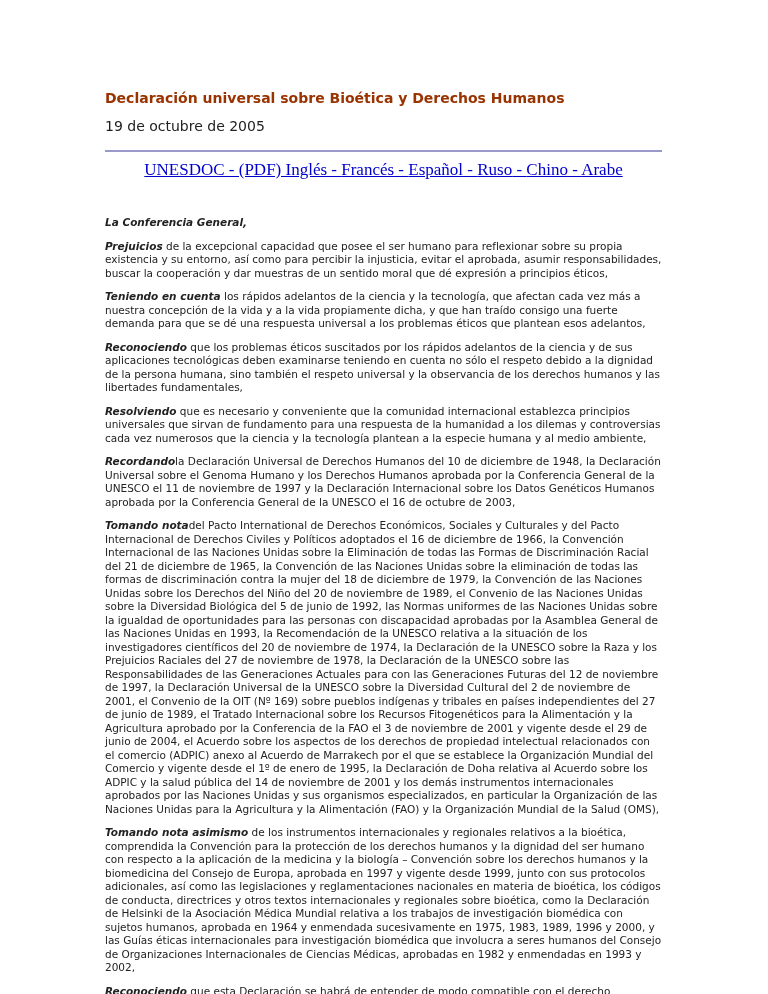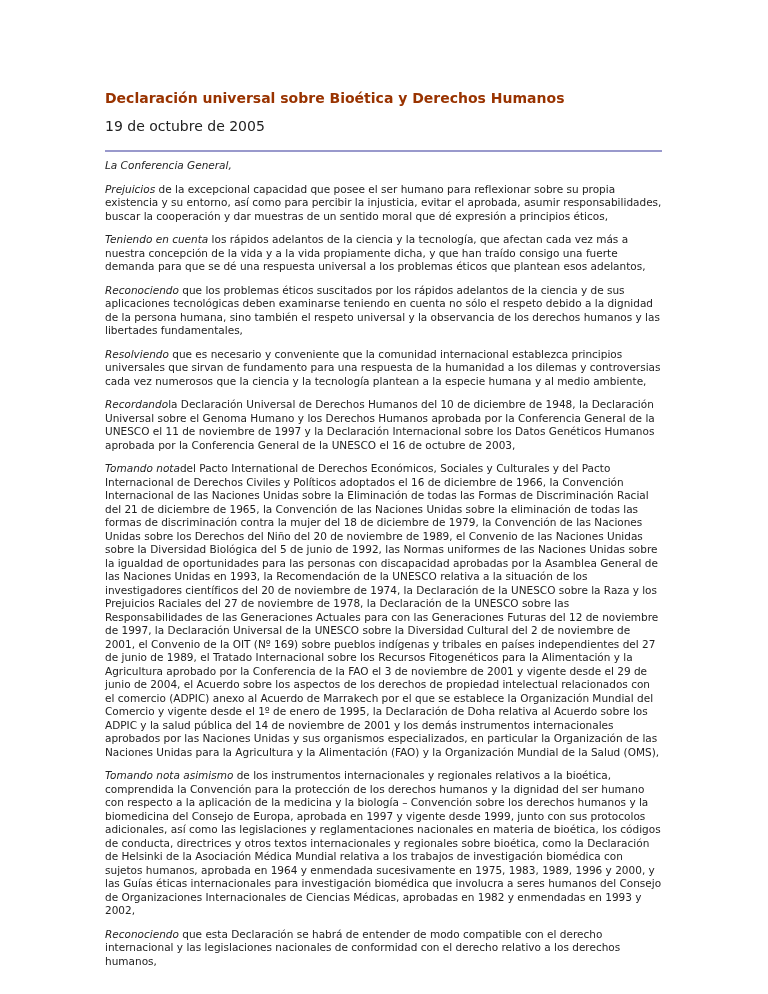--- a/index.html
+++ b/index.html
@@ -55,33 +55,37 @@
     cursor:pointer;
   }
   .doc-body p{
     font-size:10.5px;
     line-height:13.5px;
     margin-bottom:10px;
     text-align:left;
   }
   .doc-body em{
     font-style:italic;
+    font-weight:bold;
   }
 </style>
 </head>
 <body>
 
 <div class="page">
 
   <h1 class="doc-title">Declaración universal sobre Bioética y Derechos Humanos</h1>
 
   <div class="doc-date">19 de octubre de 2005</div>
 
   <hr class="divider">
 
+  <div class="doc-links">
+    <a href="#">UNESDOC - (PDF) Inglés</a><span class="sep"> - </span><a href="#">Francés</a><span class="sep"> - </span><a href="#">Español</a><span class="sep"> - </span><a href="#">Ruso</a><span class="sep"> - </span><a href="#">Chino</a><span class="sep"> - </span><a href="#">Arabe</a>
+  </div>
 
   <div class="doc-body">
     <p><em>La Conferencia General,</em><span></span></p>
     <p><em>Prejuicios</em><span> de la excepcional capacidad que posee el ser humano para reflexionar sobre su propia existencia y su entorno, así como para percibir la injusticia, evitar el aprobada, asumir responsabilidades, buscar la cooperación y dar muestras de un sentido moral que dé expresión a principios éticos,</span></p>
     <p><em>Teniendo en cuenta</em><span> los rápidos adelantos de la ciencia y la tecnología, que afectan cada vez más a nuestra concepción de la vida y a la vida propiamente dicha, y que han traído consigo una fuerte demanda para que se dé una respuesta universal a los problemas éticos que plantean esos adelantos,</span></p>
     <p><em>Reconociendo</em><span> que los problemas éticos suscitados por los rápidos adelantos de la ciencia y de sus aplicaciones tecnológicas deben examinarse teniendo en cuenta no sólo el respeto debido a la dignidad de la persona humana, sino también el respeto universal y la observancia de los derechos humanos y las libertades fundamentales,</span></p>
     <p><em>Resolviendo</em><span> que es necesario y conveniente que la comunidad internacional establezca principios universales que sirvan de fundamento para una respuesta de la humanidad a los dilemas y controversias cada vez numerosos que la ciencia y la tecnología plantean a la especie humana y al medio ambiente,</span></p>
     <p><em>Recordando</em><span>la Declaración Universal de Derechos Humanos del 10 de diciembre de 1948, la Declaración Universal sobre el Genoma Humano y los Derechos Humanos aprobada por la Conferencia General de la UNESCO el 11 de noviembre de 1997 y la Declaración Internacional sobre los Datos Genéticos Humanos aprobada por la Conferencia General de la UNESCO el 16 de octubre de 2003,</span></p>
     <p><em>Tomando nota</em><span>del Pacto International de Derechos Económicos, Sociales y Culturales y del Pacto Internacional de Derechos Civiles y Políticos adoptados el 16 de diciembre de 1966, la Convención Internacional de las Naciones Unidas sobre la Eliminación de todas las Formas de Discriminación Racial del 21 de diciembre de 1965, la Convención de las Naciones Unidas sobre la eliminación de todas las formas de discriminación contra la mujer del 18 de diciembre de 1979, la Convención de las Naciones Unidas sobre los Derechos del Niño del 20 de noviembre de 1989, el Convenio de las Naciones Unidas sobre la Diversidad Biológica del 5 de junio de 1992, las Normas uniformes de las Naciones Unidas sobre la igualdad de oportunidades para las personas con discapacidad aprobadas por la Asamblea General de las Naciones Unidas en 1993, la Recomendación de la UNESCO relativa a la situación de los investigadores científicos del 20 de noviembre de 1974, la Declaración de la UNESCO sobre la Raza y los Prejuicios Raciales del 27 de noviembre de 1978, la Declaración de la UNESCO sobre las Responsabilidades de las Generaciones Actuales para con las Generaciones Futuras del 12 de noviembre de 1997, la Declaración Universal de la UNESCO sobre la Diversidad Cultural del 2 de noviembre de 2001, el Convenio de la OIT (Nº 169) sobre pueblos indígenas y tribales en países independientes del 27 de junio de 1989, el Tratado Internacional sobre los Recursos Fitogenéticos para la Alimentación y la Agricultura aprobado por la Conferencia de la FAO el 3 de noviembre de 2001 y vigente desde el 29 de junio de 2004, el Acuerdo sobre los aspectos de los derechos de propiedad intelectual relacionados con el comercio (ADPIC) anexo al Acuerdo de Marrakech por el que se establece la Organización Mundial del Comercio y vigente desde el 1º de enero de 1995, la Declaración de Doha relativa al Acuerdo sobre los ADPIC y la salud pública del 14 de noviembre de 2001 y los demás instrumentos internacionales aprobados por las Naciones Unidas y sus organismos especializados, en particular la Organización de las Naciones Unidas para la Agricultura y la Alimentación (FAO) y la Organización Mundial de la Salud (OMS),</span></p>
     <p><em>Tomando nota asimismo</em><span> de los instrumentos internacionales y regionales relativos a la bioética, comprendida la Convención para la protección de los derechos humanos y la dignidad del ser humano con respecto a la aplicación de la medicina y la biología – Convención sobre los derechos humanos y la biomedicina del Consejo de Europa, aprobada en 1997 y vigente desde 1999, junto con sus protocolos adicionales, así como las legislaciones y reglamentaciones nacionales en materia de bioética, los códigos de conducta, directrices y otros textos internacionales y regionales sobre bioética, como la Declaración de Helsinki de la Asociación Médica Mundial relativa a los trabajos de investigación biomédica con sujetos humanos, aprobada en 1964 y enmendada sucesivamente en 1975, 1983, 1989, 1996 y 2000, y las Guías éticas internacionales para investigación biomédica que involucra a seres humanos del Consejo de Organizaciones Internacionales de Ciencias Médicas, aprobadas en 1982 y enmendadas en 1993 y 2002,</span></p>

